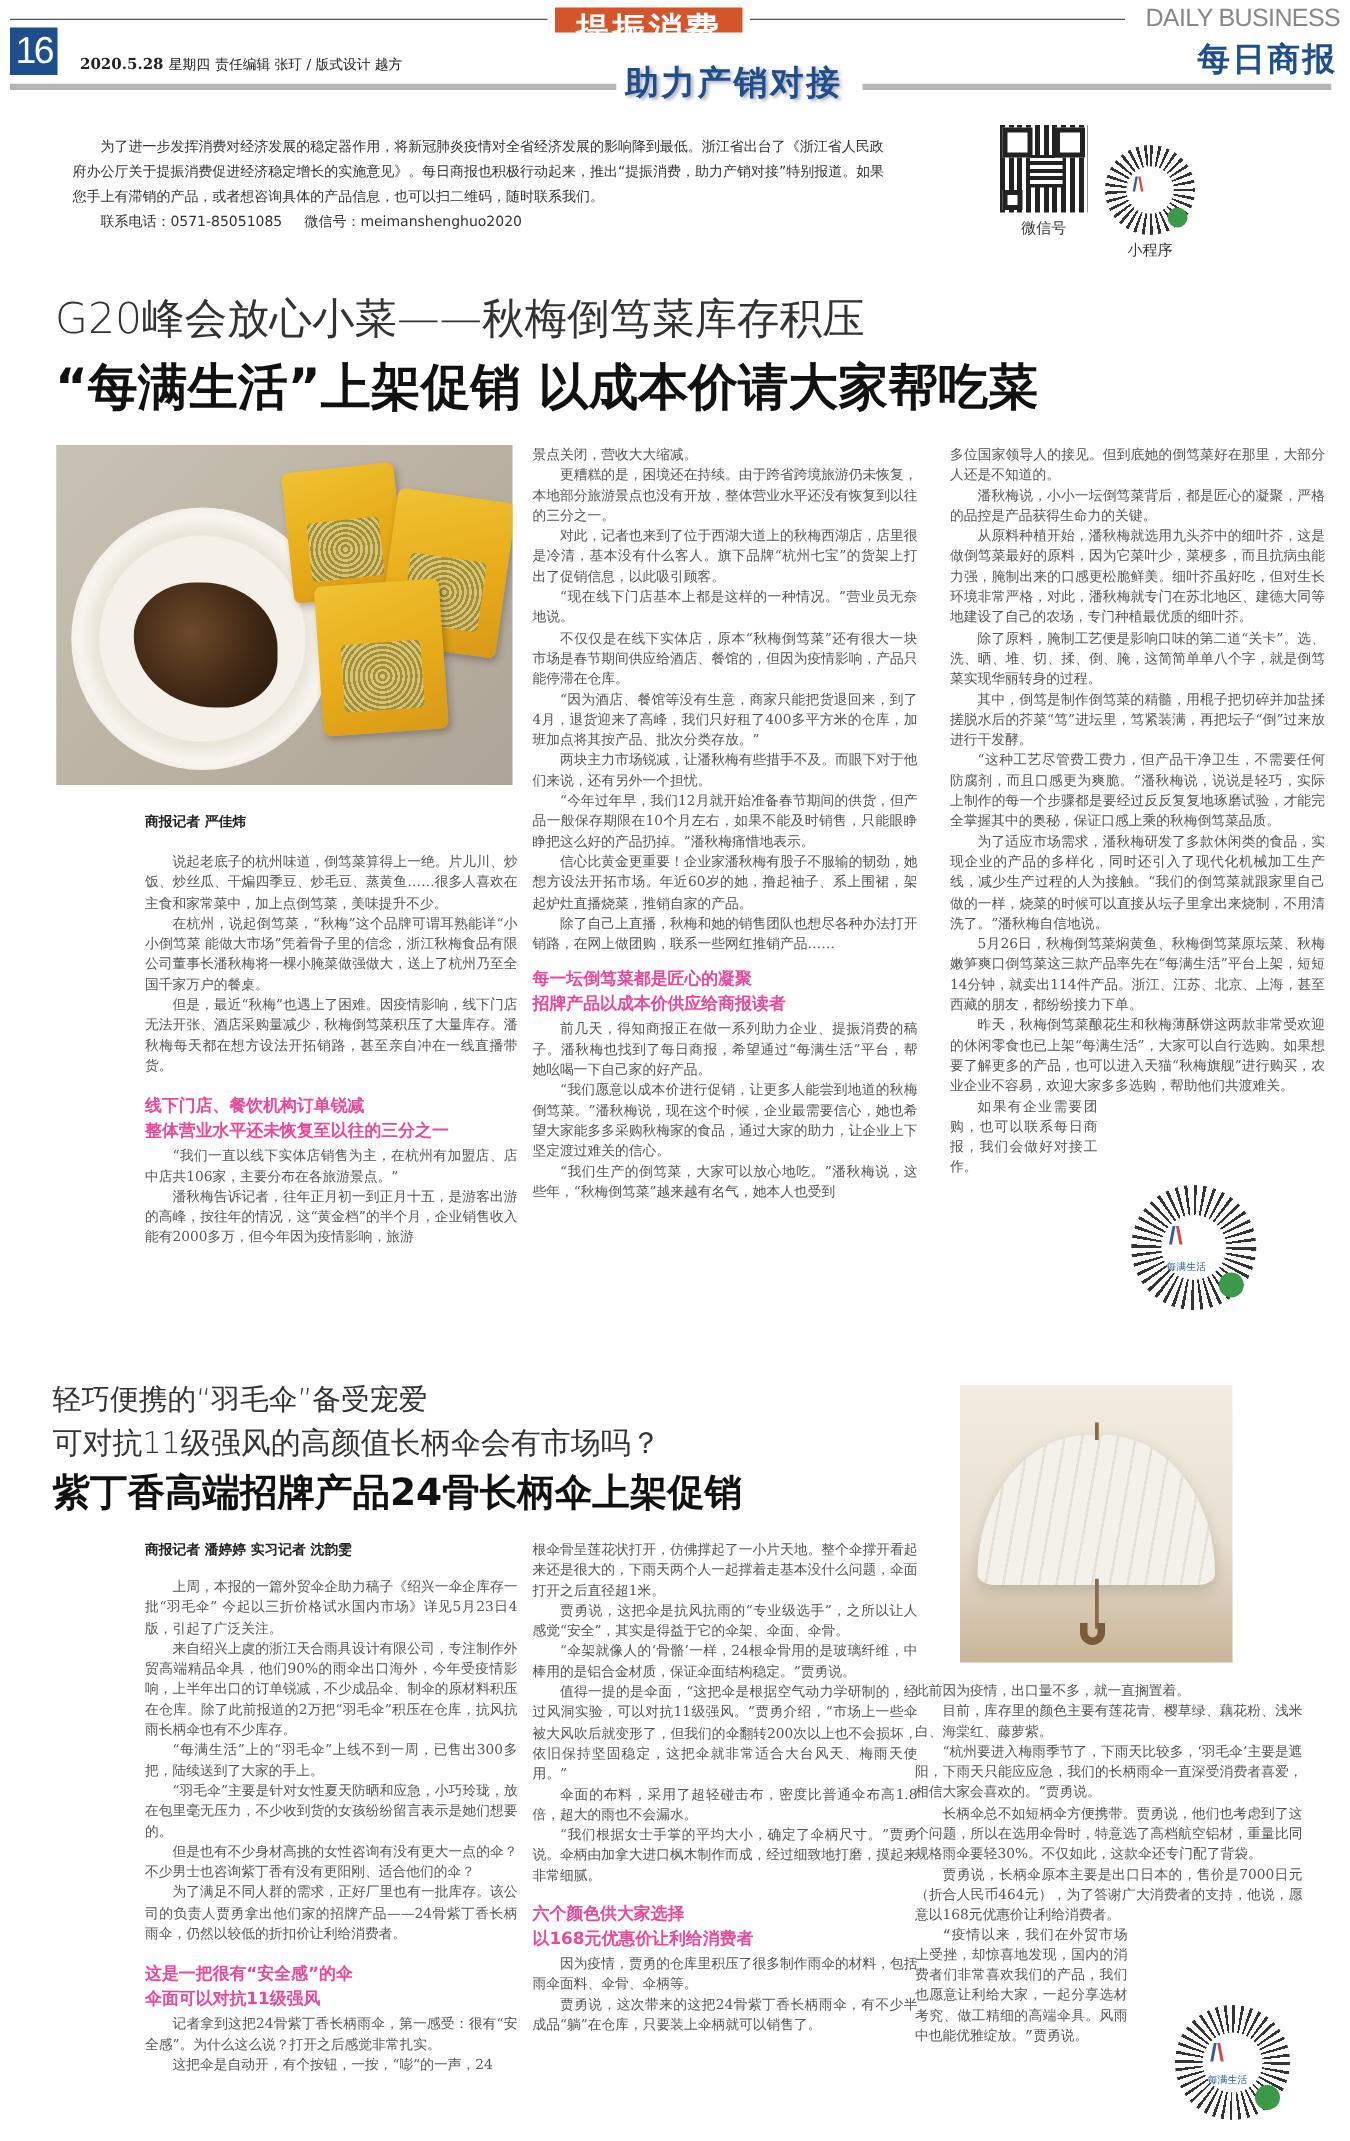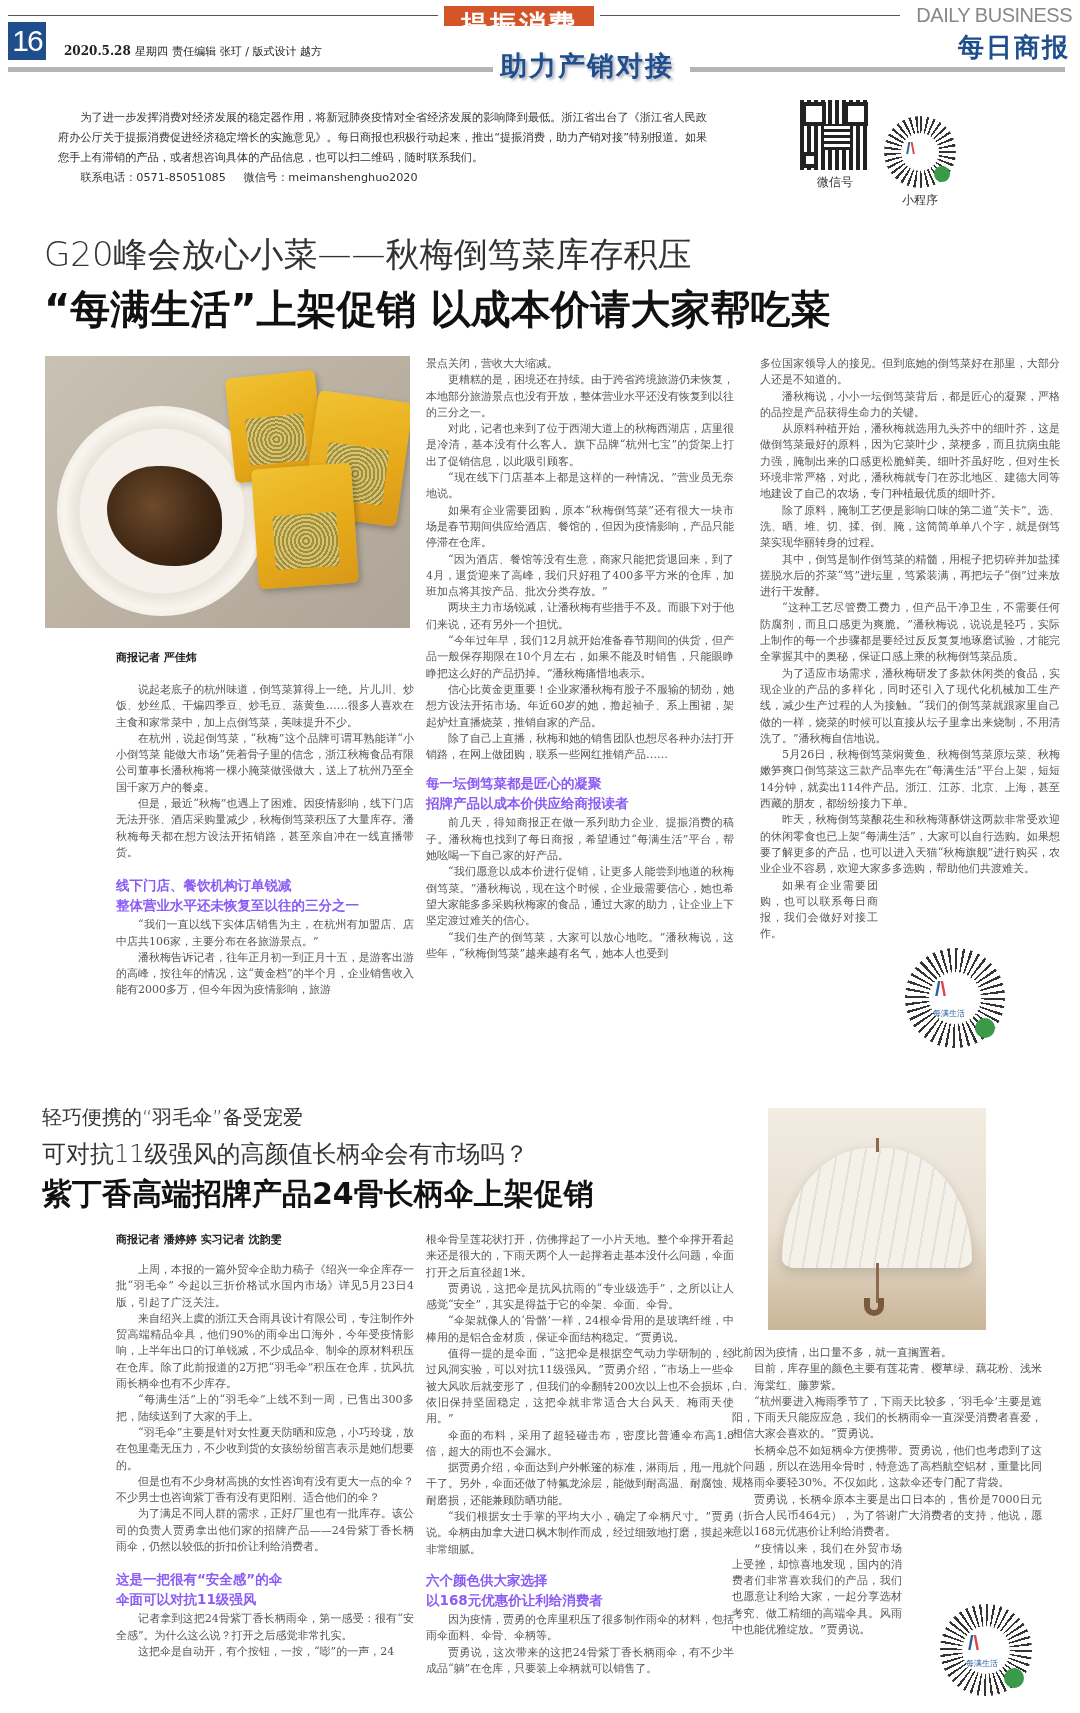--- a/index.html
+++ b/index.html
@@ -55,21 +55,21 @@
   .photo-umbrella { background: linear-gradient(180deg, #f2ece2 0%, #e8dfd1 55%, #c9b598 100%); }
   .canopy { position: absolute; border-radius: 50% 50% 8% 8% / 100% 100% 8% 8%; background: repeating-linear-gradient(100deg, #f4f1ea 0 12px, #e6e1d6 12px 14px); box-shadow: 0 4px 12px rgba(0,0,0,0.15); }
   .shaft { position: absolute; background: #8a6a4a; }
   .handle { position: absolute; border: 6px solid #7a5a3a; border-top: none; border-radius: 0 0 20px 20px; }
 
   
   .byline { position: absolute; font-family: "DejaVu Sans", sans-serif; font-weight: bold; font-size: 11px; color: #222; }
   .col { position: absolute; font-family: "DejaVu Serif", serif; font-size: 11px; line-height: 16.3px; color: #555; text-align: justify; }
   .col p { text-indent: 2em; }
   .col p.cont { text-indent: 0; }
-  .subhead { font-family: "DejaVu Sans", sans-serif; font-weight: bold; font-size: 13.5px; line-height: 20px; color: #8b5cf6; margin: 10px 0 2px; }
+  .subhead { font-family: "DejaVu Sans", sans-serif; font-weight: bold; font-size: 13.5px; line-height: 20px; color: #ec4899; margin: 10px 0 2px; }
   .subhead:first-child { margin-top: 0; }
   .wrap-short { width: 118px; }
 
   .mid-qr { position: absolute; width: 100px; height: 100px; border-radius: 50%;
     background: repeating-conic-gradient(#333 0 3deg, #fff 3deg 9deg); }
   .mid-qr .inner { position: absolute; left: 24px; top: 24px; width: 52px; height: 52px; border-radius: 50%; background: #fff; }
   .mid-qr .logo { position: absolute; left: 30px; top: 30px; font-family: "Liberation Sans", sans-serif; font-size: 20px; font-weight: bold; color: #d44; }
   .mid-qr .logo b { color: #2a5f9e; }
   .mid-qr .label { position: absolute; left: 28px; top: 60px; font-family: "DejaVu Sans", sans-serif; font-size: 8px; color: #2a5f9e; }
   .mid-qr .badge { position: absolute; right: 10px; bottom: 10px; width: 20px; height: 20px; border-radius: 50%; background: #3a9a4a; }
@@ -139,21 +139,21 @@
   </div>
   <p>“我们一直以线下实体店销售为主，在杭州有加盟店、店中店共106家，主要分布在各旅游景点。”</p>
   <p>潘秋梅告诉记者，往年正月初一到正月十五，是游客出游的高峰，按往年的情况，这“黄金档”的半个月，企业销售收入能有2000多万，但今年因为疫情影响，旅游</p>
 </div>
 
 <div class="col" style="left:426px;top:356px;width:308px;">
   <p class="cont">景点关闭，营收大大缩减。</p>
   <p>更糟糕的是，困境还在持续。由于跨省跨境旅游仍未恢复，本地部分旅游景点也没有开放，整体营业水平还没有恢复到以往的三分之一。</p>
   <p>对此，记者也来到了位于西湖大道上的秋梅西湖店，店里很是冷清，基本没有什么客人。旗下品牌“杭州七宝”的货架上打出了促销信息，以此吸引顾客。</p>
   <p>“现在线下门店基本上都是这样的一种情况。”营业员无奈地说。</p>
-  <p>如果有企业需要团购，原本“秋梅倒笃菜”还有很大一块市场是春节期间供应给酒店、餐馆的，但因为疫情影响，产品只能停滞在仓库。</p>
+  <p>不仅仅是在线下实体店，原本“秋梅倒笃菜”还有很大一块市场是春节期间供应给酒店、餐馆的，但因为疫情影响，产品只能停滞在仓库。</p>
   <p>“因为酒店、餐馆等没有生意，商家只能把货退回来，到了4月，退货迎来了高峰，我们只好租了400多平方米的仓库，加班加点将其按产品、批次分类存放。”</p>
   <p>两块主力市场锐减，让潘秋梅有些措手不及。而眼下对于他们来说，还有另外一个担忧。</p>
   <p>“今年过年早，我们12月就开始准备春节期间的供货，但产品一般保存期限在10个月左右，如果不能及时销售，只能眼睁睁把这么好的产品扔掉。”潘秋梅痛惜地表示。</p>
   <p>信心比黄金更重要！企业家潘秋梅有股子不服输的韧劲，她想方设法开拓市场。年近60岁的她，撸起袖子、系上围裙，架起炉灶直播烧菜，推销自家的产品。</p>
   <p>除了自己上直播，秋梅和她的销售团队也想尽各种办法打开销路，在网上做团购，联系一些网红推销产品……</p>
   <div class="subhead">
     <div>每一坛倒笃菜都是匠心的凝聚</div>
     <div>招牌产品以成本价供应给商报读者</div>
   </div>
   <p>前几天，得知商报正在做一系列助力企业、提振消费的稿子。潘秋梅也找到了每日商报，希望通过“每满生活”平台，帮她吆喝一下自己家的好产品。</p>
@@ -173,21 +173,21 @@
   <p>昨天，秋梅倒笃菜酿花生和秋梅薄酥饼这两款非常受欢迎的休闲零食也已上架“每满生活”，大家可以自行选购。如果想要了解更多的产品，也可以进入天猫“秋梅旗舰”进行购买，农业企业不容易，欢迎大家多多选购，帮助他们共渡难关。</p>
   <p class="wrap-short">如果有企业需要团购，也可以联系每日商报，我们会做好对接工作。</p>
 </div>
 <div class="mid-qr" style="left:905px;top:948px;">
   <div class="inner"></div>
   <div class="logo"><b>/</b>\</div>
   <div class="label">每满生活</div>
   <div class="badge"></div>
 </div>
 
-<div class="kicker" style="left:42px;top:1104px;font-size:20px;">轻巧便携的“羽毛伞”备受宠爱</div>
+<div class="kicker" style="left:42px;top:1104px;font-size:23px;">轻巧便携的“羽毛伞”备受宠爱</div>
 <div class="kicker" style="left:42px;top:1138px;font-size:24px;">可对抗11级强风的高颜值长柄伞会有市场吗？</div>
 <div class="headline" style="left:42px;top:1174px;font-size:30px;">紫丁香高端招牌产品24骨长柄伞上架促销</div>
 
 <div class="photo photo-umbrella" style="left:768px;top:1108px;width:218px;height:222px;">
   <div class="canopy" style="left:14px;top:40px;width:190px;height:120px;"></div>
   <div class="shaft" style="left:108px;top:30px;width:3px;height:14px;"></div>
   <div class="shaft" style="left:108px;top:155px;width:3px;height:40px;"></div>
   <div class="handle" style="left:96px;top:190px;width:20px;height:18px;"></div>
 </div>
 
@@ -206,21 +206,20 @@
   <p>记者拿到这把24骨紫丁香长柄雨伞，第一感受：很有“安全感”。为什么这么说？打开之后感觉非常扎实。</p>
   <p>这把伞是自动开，有个按钮，一按，“嘭”的一声，24</p>
 </div>
 
 <div class="col" style="left:426px;top:1232px;width:308px;">
   <p class="cont">根伞骨呈莲花状打开，仿佛撑起了一小片天地。整个伞撑开看起来还是很大的，下雨天两个人一起撑着走基本没什么问题，伞面打开之后直径超1米。</p>
   <p>贾勇说，这把伞是抗风抗雨的“专业级选手”，之所以让人感觉“安全”，其实是得益于它的伞架、伞面、伞骨。</p>
   <p>“伞架就像人的‘骨骼’一样，24根伞骨用的是玻璃纤维，中棒用的是铝合金材质，保证伞面结构稳定。”贾勇说。</p>
   <p>值得一提的是伞面，“这把伞是根据空气动力学研制的，经过风洞实验，可以对抗11级强风。”贾勇介绍，“市场上一些伞被大风吹后就变形了，但我们的伞翻转200次以上也不会损坏，依旧保持坚固稳定，这把伞就非常适合大台风天、梅雨天使用。”</p>
   <p>伞面的布料，采用了超轻碰击布，密度比普通伞布高1.8倍，超大的雨也不会漏水。</p>
-  <p>据贾勇介绍，伞面达到户外帐篷的标准，淋雨后，甩一甩就干了。另外，伞面还做了特氟龙涂层，能做到耐高温、耐腐蚀、耐磨损，还能兼顾防晒功能。</p>
   <p>“我们根据女士手掌的平均大小，确定了伞柄尺寸。”贾勇说。伞柄由加拿大进口枫木制作而成，经过细致地打磨，摸起来非常细腻。</p>
   <div class="subhead" style="margin-top:12px;">
     <div>六个颜色供大家选择</div>
     <div>以168元优惠价让利给消费者</div>
   </div>
   <p>因为疫情，贾勇的仓库里积压了很多制作雨伞的材料，包括雨伞面料、伞骨、伞柄等。</p>
   <p>贾勇说，这次带来的这把24骨紫丁香长柄雨伞，有不少半成品“躺”在仓库，只要装上伞柄就可以销售了。</p>
 </div>
 
 <div class="col" style="left:732px;top:1345px;width:310px;">

